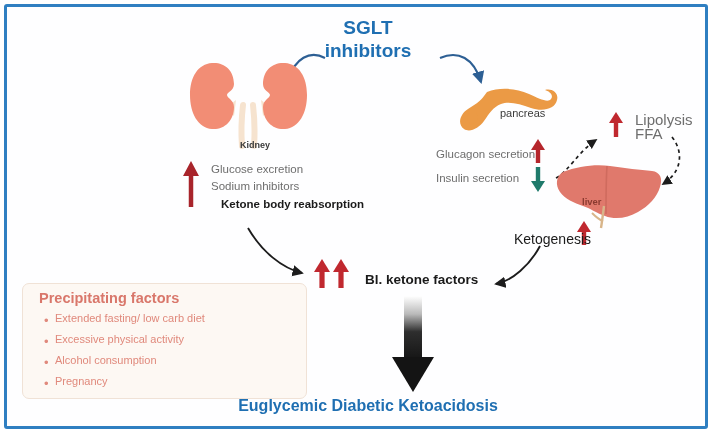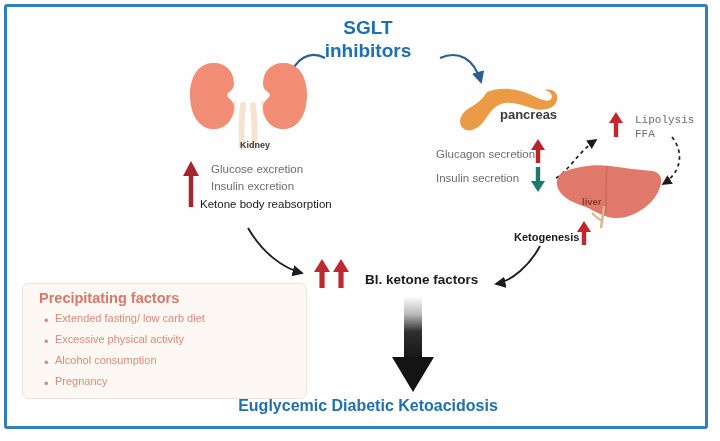--- a/index.html
+++ b/index.html
@@ -23,29 +23,29 @@
   #title-sglt{
     left:0;top:16px;width:720px;text-align:center;
     color:#1f6fb2;font-weight:bold;font-size:19px;line-height:23px;
     white-space:normal;
   }
   #title-sglt span{display:block;}
 
   #kidney-label{left:232px;top:140px;font-size:9px;font-weight:bold;color:#3a3a3a;}
   #kid-l1{left:203px;top:163px;font-size:11.5px;color:#6e6e6e;}
   #kid-l2{left:203px;top:180px;font-size:11.5px;color:#6e6e6e;}
-  #kid-l3{left:192px;top:198px;font-size:11.5px;color:#1a1a1a;font-weight:normal;}
-
-  #pancreas-label{left:492px;top:107px;font-size:13px;font-weight:bold;color:#3a3a3a;}
+  #kid-l3{left:213px;top:198px;font-size:11.5px;color:#1a1a1a;font-weight:bold;}
+
+  #pancreas-label{left:492px;top:107px;font-size:11px;font-weight:normal;color:#3a3a3a;}
   #glucagon{left:428px;top:148px;font-size:11.5px;color:#6e6e6e;}
   #insulin{left:428px;top:172px;font-size:11.5px;color:#6e6e6e;}
 
-  #lipolysis{left:627px;top:113px;font-size:11px;color:#6e6e6e;line-height:14px;white-space:normal;width:70px;font-family:Liberation Mono, monospace;}
+  #lipolysis{left:627px;top:113px;font-size:15px;color:#6e6e6e;line-height:14px;white-space:normal;width:70px;}
   #liver-label{left:574px;top:196px;font-size:9.5px;font-weight:bold;color:#8a3a30;}
-  #ketogenesis{left:506px;top:231px;font-size:11px;font-weight:bold;color:#1a1a1a;}
+  #ketogenesis{left:506px;top:231px;font-size:14px;font-weight:normal;color:#1a1a1a;}
 
   #blketone{left:357px;top:272px;font-size:13.5px;font-weight:bold;color:#1a1a1a;}
   #edka{left:0;top:397px;width:720px;text-align:center;font-size:16px;font-weight:bold;color:#1f6fb2;}
 
   
   #pf-box{
     position:absolute;left:22px;top:283px;width:285px;height:116px;
     background:#fdf8f3;border:1px solid #f0e2d6;border-radius:7px;
     box-sizing:border-box;
   }
@@ -175,21 +175,21 @@
     </g>
   </svg>
 
   <div class="txt" id="title-sglt">
     <span>SGLT</span>
     <span>inhibitors</span>
   </div>
 
   <div class="txt" id="kidney-label">Kidney</div>
   <div class="txt" id="kid-l1">Glucose excretion</div>
-  <div class="txt" id="kid-l2">Insulin excretion</div>
+  <div class="txt" id="kid-l2">Sodium inhibitors</div>
   <div class="txt" id="kid-l3">Ketone body reabsorption</div>
 
   <div class="txt" id="pancreas-label">pancreas</div>
   <div class="txt" id="glucagon">Glucagon secretion</div>
   <div class="txt" id="insulin">Insulin secretion</div>
 
   <div class="txt" id="lipolysis">
     <span>Lipolysis</span><br>
     <span>FFA</span>
   </div>

